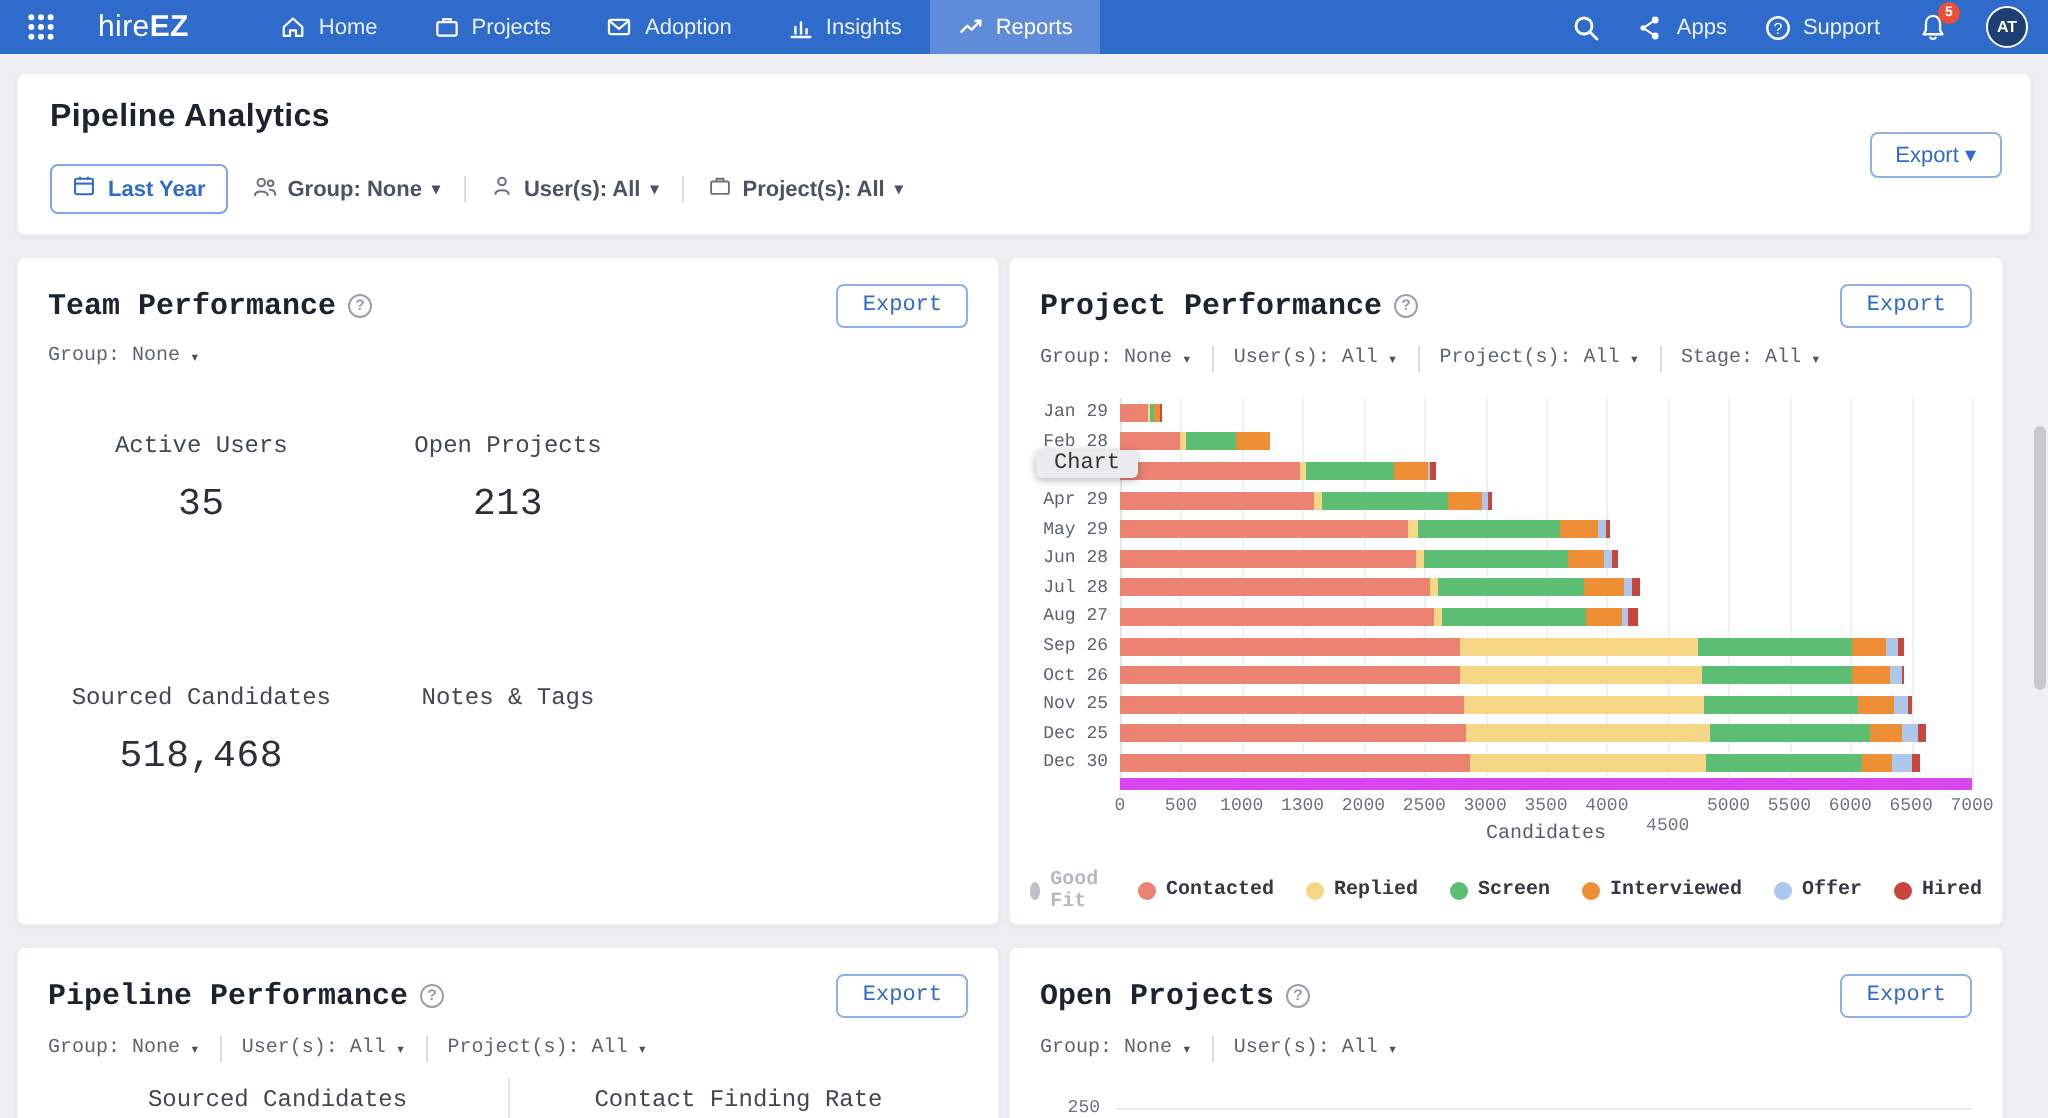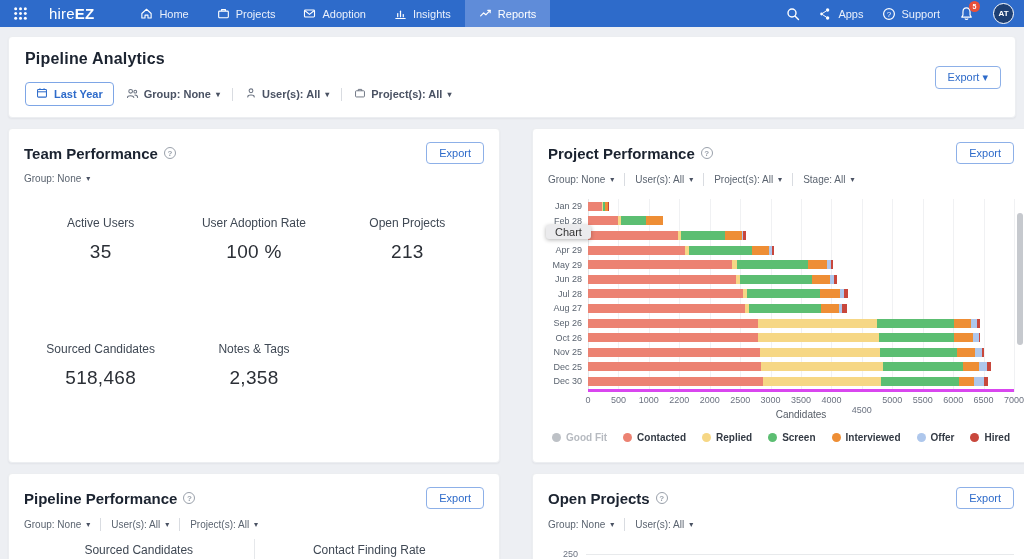--- a/index.html
+++ b/index.html
@@ -24,21 +24,21 @@
     font-weight:700; min-width:11px; height:11px; border-radius:6px; display:flex; align-items:center;
     justify-content:center; padding:0 2px; }
   .avatar { width:21px; height:21px; border-radius:50%; background:#1d3f73; border:1.5px solid #fff;
     color:#fff; font-size:8px; font-weight:700; display:flex; align-items:center; justify-content:center; }
 
   
   .main { padding:9px 8px 0 8px; }
   .card { background:#fff; border:1px solid #eceef1; border-radius:4px;
     box-shadow:0 1px 2px rgba(16,24,40,.05); }
   .header-card { height:82px; padding:13px 16px; margin-bottom:10px; position:relative; }
-  .cards-row { display:grid; grid-template-columns:492px 498px; gap:32px; margin-bottom:10px; }
+  .cards-row { display:grid; grid-template-columns:492px 498px; gap:4px; margin-bottom:10px;font-family:Liberation Mono, monospace; }
   .panel { height:335px; padding:13px 15px; position:relative; }
   .panel.short { height:330px; }
 
   .page-title { font-size:16px; font-weight:700; color:#1b2330; letter-spacing:.2px; }
   .title-row { display:flex; align-items:center; justify-content:space-between; }
   .panel-title { font-size:15px; font-weight:700; color:#1b2330; display:flex; align-items:center; gap:6px; }
   .help { width:12px; height:12px; border:1px solid #9aa1ab; border-radius:50%; color:#9aa1ab;
     font-size:8px; display:inline-flex; align-items:center; justify-content:center; font-weight:700; }
 
   .btn-export { background:#fff; border:1px solid #8db0e8; color:#2e6bca; font-size:11px;
@@ -60,21 +60,21 @@
   .stat-label { font-size:12px; color:#3f4854; }
   .stat-value { font-size:19px; color:#2b2f36; margin-top:11px; letter-spacing:.3px; }
   .stats-grid.row2 { margin-top:79px; }
 
   
   .chart-wrap { margin-top:13px; position:relative; }
   .chart-grid-zone { position:relative; margin-left:40px; }
   .gridlines { position:absolute; inset:0; }
   .gridline { position:absolute; top:0; bottom:0; width:1px; background:#f0f1f3; }
   .gridline.zero { background:#e4e6e9; }
-  .chart-rows { position:relative; border-bottom:3px solid #d946ef; }
+  .chart-rows { position:relative; border-bottom:6px solid #d946ef; }
   .chart-row { height:14.6px; display:flex; align-items:center; }
   .chart-row-label { position:absolute; left:-40px; width:34px; text-align:right; font-size:9px; color:#5b6470; }
   .bar { display:flex; height:9px; width:100%; }
   .seg { height:100%; }
   .xticks { position:relative; height:12px; margin-left:40px; margin-top:3px; }
   .xtick { position:absolute; transform:translateX(-50%); font-size:9px; color:#6b7280; }
   .xlabel { text-align:center; font-size:10px; color:#555c66; margin-top:2px; margin-left:40px; }
   .legend { display:flex; justify-content:center; gap:16px; margin-top:12px; }
   .legend-item { display:flex; align-items:center; gap:5px; font-size:10px; font-weight:700; color:#333a44; }
   .legend-dot { width:9px; height:9px; border-radius:50%; }
@@ -267,36 +267,31 @@
             <span>Group: None</span>
             <span class="caret">▾</span>
           </span>
         </div>
       <div class="stats-grid">
           <div>
             <div class="stat-label">Active Users</div>
             <div class="stat-value">35</div>
           </div>
           <div>
-            <div class="stat-label">User Adoption Rate</div>
-            <div class="stat-value">100 %</div>
-          </div>
-          <div>
             <div class="stat-label">Open Projects</div>
             <div class="stat-value">213</div>
           </div>
         </div>
       <div class="stats-grid row2">
           <div>
             <div class="stat-label">Sourced Candidates</div>
             <div class="stat-value">518,468</div>
           </div>
           <div>
             <div class="stat-label">Notes &amp; Tags</div>
-            <div class="stat-value">2,358</div>
           </div>
         </div>
     </section>
 
     <section class="card panel">
       <div class="title-row">
         <span class="panel-title">
           <span>Project Performance</span>
           <span class="help">?</span>
         </span>
@@ -484,21 +479,21 @@
                   <div class="seg" style="width: 2.14286%; background: rgb(174, 199, 236);"></div>
                   <div class="seg" style="width: 1%; background: rgb(200, 71, 60);"></div>
                 </div>
               </div>
             </div>
         </div>
         <div class="xticks">
             <span class="xtick" style="left: 0%;">0</span>
             <span class="xtick" style="left: 7.14286%;">500</span>
             <span class="xtick" style="left: 14.2857%;">1000</span>
-            <span class="xtick" style="left: 21.4286%;">2200</span>
+            <span class="xtick" style="left: 21.4286%;">1300</span>
             <span class="xtick" style="left: 28.5714%;">2000</span>
             <span class="xtick" style="left: 35.7143%;">2500</span>
             <span class="xtick" style="left: 42.8571%;">3000</span>
             <span class="xtick" style="left: 50%;">3500</span>
             <span class="xtick" style="left: 57.1429%;">4000</span>
             <span class="xtick" style="left: 64.2857%; margin-top: 10px;">4500</span>
             <span class="xtick" style="left: 71.4286%;">5000</span>
             <span class="xtick" style="left: 78.5714%;">5500</span>
             <span class="xtick" style="left: 85.7143%;">6000</span>
             <span class="xtick" style="left: 92.8571%;">6500</span>

